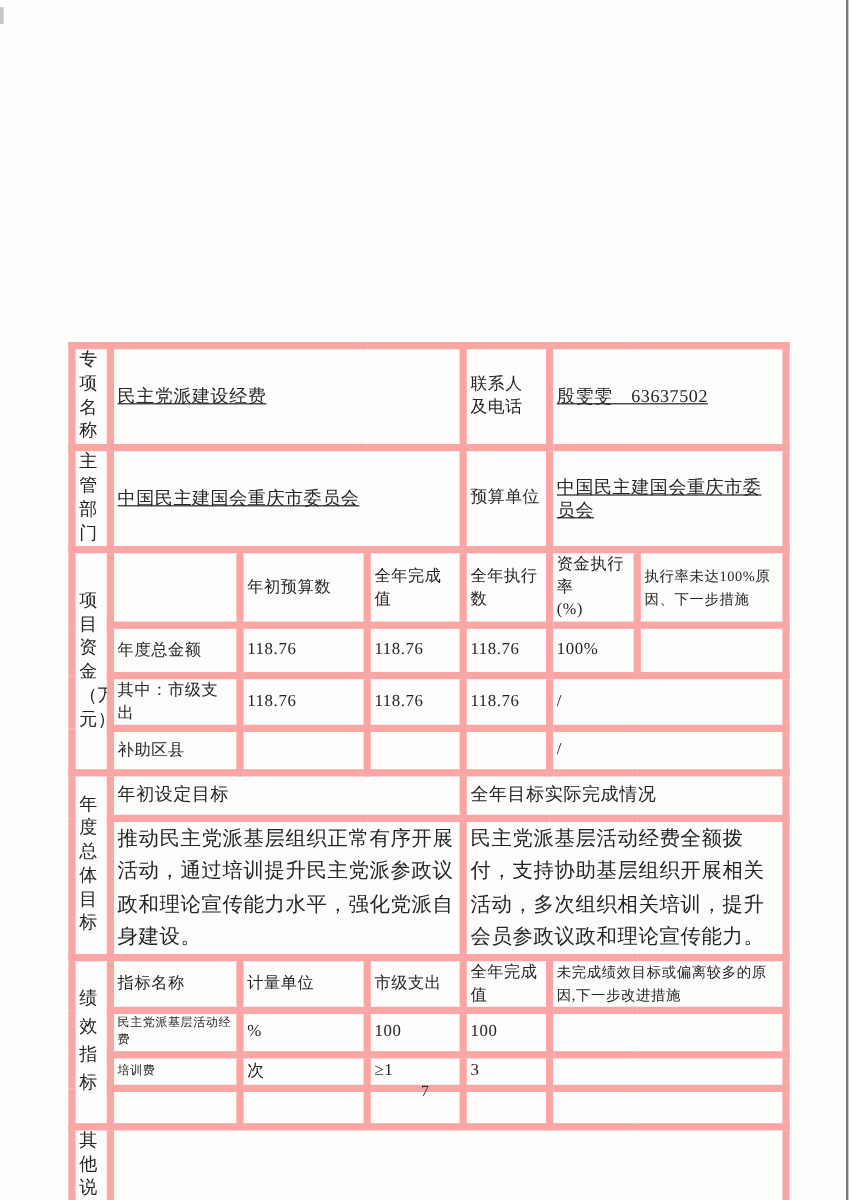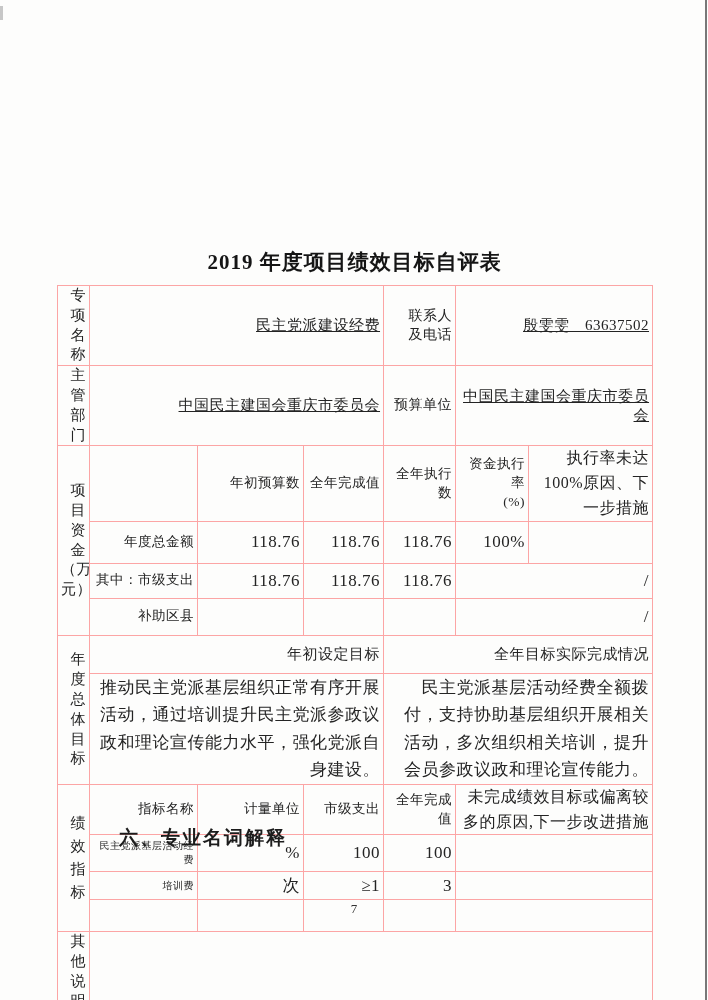--- a/index.html
+++ b/index.html
@@ -21,31 +21,31 @@
   .tbl-title{
     position:absolute;top:248px;left:57px;width:595px;text-align:center;
     font-size:21px;font-weight:bold;letter-spacing:1px;color:#151515;
   }
   
   table.selfeval{
     position:absolute;top:285px;left:57px;width:595px;
     border-collapse:collapse;table-layout:fixed;
   }
   table.selfeval td, table.selfeval th{
-    border:1px solid #fca5a5;padding:0 3px;text-align:right;vertical-align:middle;
+    border:6px solid #fca5a5;padding:0 3px;text-align:left;vertical-align:middle;
     font-weight:normal;white-space:pre-line;letter-spacing:.5px;color:#242424;
     overflow:hidden;
   }
   .rh{font-size:15px;line-height:1.32;}
   .rh-vert{font-size:15px;line-height:1.55;}
   .info{font-size:15px;text-decoration:underline;}
   .lbl-sm{font-size:14px;line-height:1.35;margin-left:20px;}
   .colhead{font-size:13.5px;line-height:1.4;}
-  .colhead-sm{font-size:16px;line-height:1.55;letter-spacing:0;}
-  .num{font-size:17px;letter-spacing:.5px;}
+  .colhead-sm{font-size:12px;line-height:1.55;letter-spacing:0;}
+  .num{font-size:14px;letter-spacing:.5px;}
   .goalhead{font-size:15px;}
   .goaltext{font-size:17px;line-height:1.62;padding:2px 7px;letter-spacing:.2px;}
   .perfname{font-size:10px;line-height:1.4;}
   
   .sec-heading{
     position:absolute;top:825px;left:119px;
     font-size:19px;font-weight:bold;letter-spacing:2px;color:#1c1c1c;
   }
   .pageno{
     position:absolute;top:901px;left:0;width:708px;text-align:center;
@@ -54,21 +54,20 @@
 </style>
 </head>
 <body>
 
 <div class="sheet">
 
   <div class="speck-tl"></div>
   <div class="edge-right"></div>
 
 
-  <div class="tbl-title">2019 年度项目绩效目标自评表</div>
 
   <table class="selfeval">
     <colgroup>
       <col style="width:32px">
         <col style="width:108px">
         <col style="width:106px">
       <col style="width:80px">
         <col style="width:72px">
         <col style="width:73px">
         <col style="width:124px">
@@ -181,17 +180,16 @@
     </tr>
 
     <tr style="height:61px">
       <th class="rh">其他
 说明</th>
       <td colspan="6"></td>
     </tr>
   </tbody>
     </table>
 
-  <div class="sec-heading">六、专业名词解释</div>
 
   <div class="pageno">7</div>
 
 </div>
 
 </body></html>

